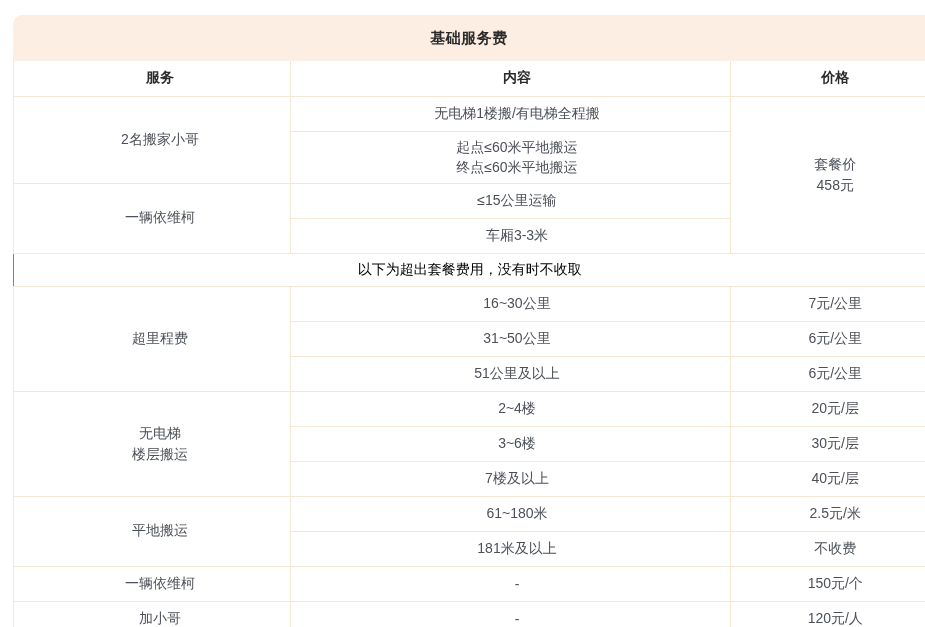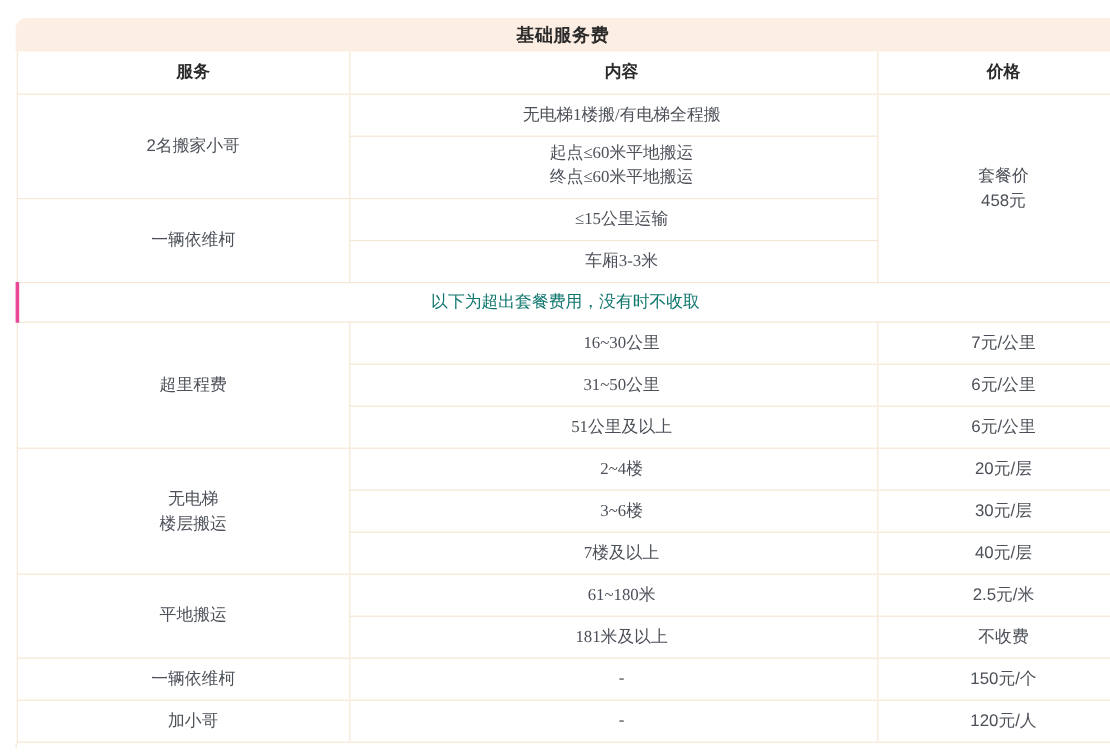--- a/index.html
+++ b/index.html
@@ -7,21 +7,21 @@
     width: 925px; height: 627px;
     background: #ffffff;
     overflow: hidden;
     font-family: "Liberation Sans", "DejaVu Sans", sans-serif;
   }
   .card {
     margin: 15px 0 0 13px;
     width: 912px;
   }
   .title-band {
-    height: 28px;
+    height: 46px;
     background: #fdeee3;
     border-radius: 9px 0 0 0;
     display: flex;
     align-items: center;
     justify-content: center;
     font-size: 15px;
     font-weight: bold;
     color: #2b2b2b;
     letter-spacing: 0.5px;
   }
@@ -43,27 +43,27 @@
     font-size: 14px;
     color: #4c5058;
     font-weight: normal;
     overflow: hidden;
   }
   th {
     font-weight: bold;
     color: #2b2b2b;
   }
   .edge { border-left: 1px solid #f6e6d4; padding-left: 16px; }
-  .cnt  { border-left: 1px solid #f6e6d4; padding-left: 13px; font-family: Liberation Serif, serif; }
+  .cnt  { border-left: 1px solid #f6e6d4; padding-left: 13px; }
   .prc  { border-left: 1px solid #f6e6d4; padding-left: 14px; margin-left: 46px; }
   .multiline { white-space: pre-line; line-height: 1.45; }
   td.notice {
-    border-left: 3px solid #ec4899;
+    border-left: 1px solid #ec4899;
     text-align: center;
-    color: #0f766e;
+    color: #000000;
     padding-left: 0;
   }
   .left-tail {
     height: 5px;
     border-left: 1px solid #f6e6d4;
   }
 </style>
 </head>
 <body>
 

